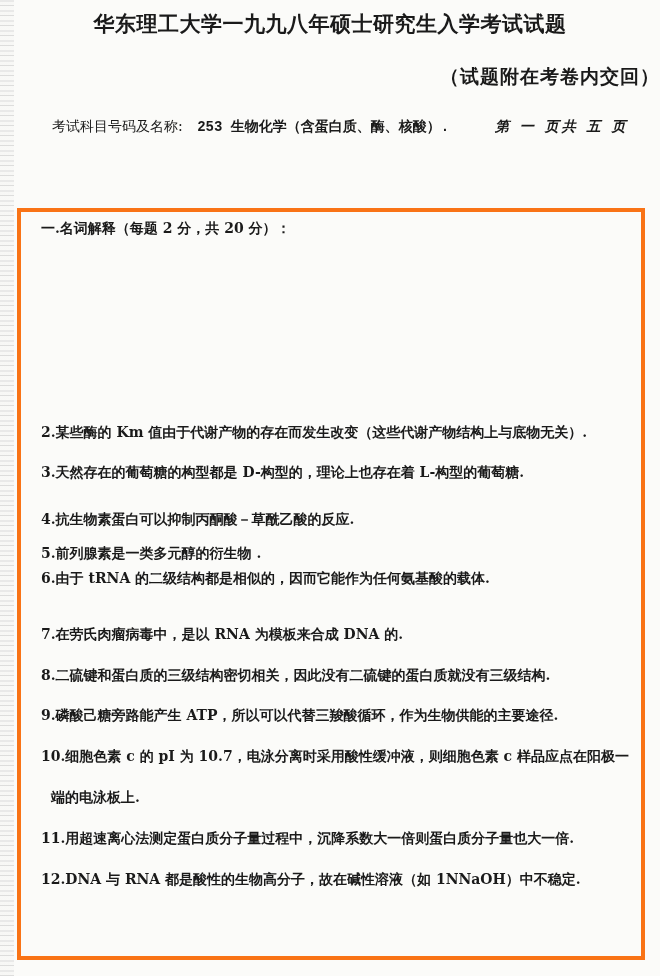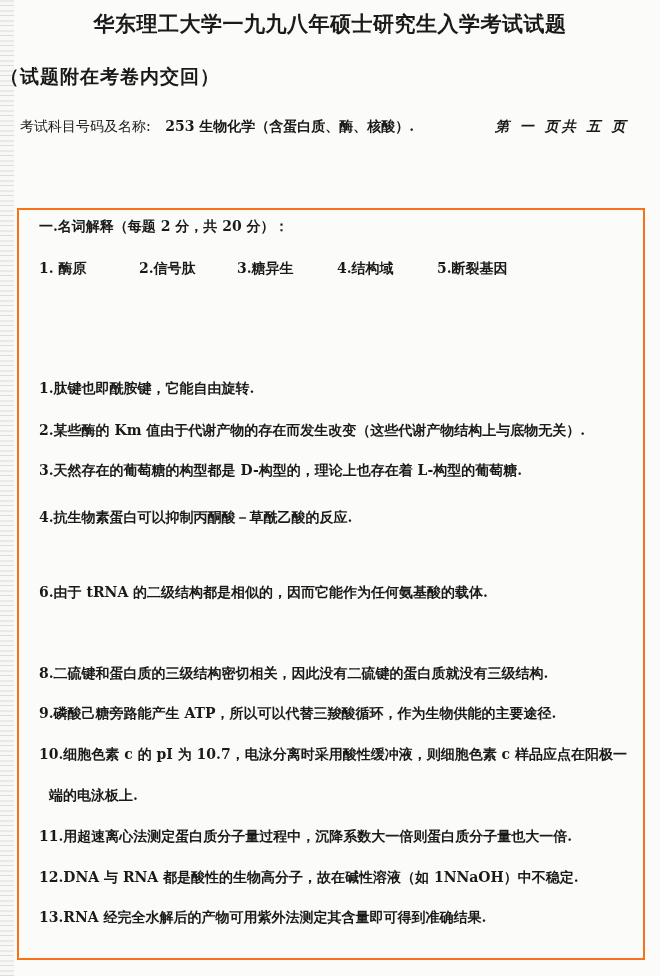--- a/index.html
+++ b/index.html
@@ -16,34 +16,34 @@
     opacity: 0.6;
   }
   .title {
     position: absolute; left: 0; width: 660px; top: 10px;
     text-align: center; font-size: 21px; font-weight: bold;
     font-family: "DejaVu Sans", "Liberation Sans", sans-serif;
     letter-spacing: 0.5px;
   }
   .subtitle {
     position: absolute; left: 0; width: 660px; top: 64px;
-    text-align: left; font-size: 19px; font-weight: bold;
+    text-align: right; font-size: 19px; font-weight: bold;
     font-family: "DejaVu Sans", "Liberation Sans", sans-serif;
     letter-spacing: 1px;
   }
   .meta {
     position: absolute; left: 20px; top: 118px; width: 620px;
     font-size: 14px; white-space: nowrap;
   }
-  .meta .subject-label { margin-right: 10px; }
-  .meta .subject-value { font-weight: bold; }
+  .meta .subject-label { margin-right: 10px; margin-left: 32px; }
+  .meta .subject-value { font-weight: bold; font-family: Liberation Mono, monospace; }
   .meta .page-info { position: absolute; left: 475px; top: 0; font-weight: bold; letter-spacing: 3px; font-style: italic; }
   .box {
     position: absolute; left: 17px; top: 208px; width: 628px; height: 752px;
-    border: 2px solid #f97316;
+    border: 4px solid #f97316;
     box-sizing: border-box;
   }
   .line {
     position: absolute; left: 20px; font-size: 14px; white-space: nowrap;
     font-weight: bold;
   }
   .terms { position: absolute; left: 20px; font-size: 14px; font-weight: bold; white-space: nowrap; }
   .terms span { position: absolute; top: 0; }
 </style>
 </head>
@@ -56,34 +56,27 @@
 
 <div class="meta">
   <span class="subject-label">考试科目号码及名称:</span>
   <span class="subject-value">253 生物化学（含蛋白质、酶、核酸）.</span>
   <span class="page-info">第 一 页共 五 页</span>
 </div>
 
 <div class="box">
   <div class="line" style="top:8px">一.名词解释（每题 2 分，共 20 分）：</div>
 
-  <div class="terms" style="top:50px;width:590px;height:20px">
-    <span style="left:0">1. 酶原</span>
-    <span style="left:100px">2.信号肽</span>
-    <span style="left:198px">3.糖异生</span>
-    <span style="left:298px">4.结构域</span>
-    <span style="left:398px">5.断裂基因</span>
-  </div>
 
 
-  <div class="line" style="top:170px">1.肽键也即酰胺键，它能自由旋转.</div>
   <div class="line" style="top:212px">2.某些酶的 Km 值由于代谢产物的存在而发生改变（这些代谢产物结构上与底物无关）.</div>
   <div class="line" style="top:252px">3.天然存在的葡萄糖的构型都是 D-构型的，理论上也存在着 L-构型的葡萄糖.</div>
   <div class="line" style="top:299px">4.抗生物素蛋白可以抑制丙酮酸－草酰乙酸的反应.</div>
-  <div class="line" style="top:374px">6.由于 tRNA 的二级结构都是相似的，因而它能作为任何氨基酸的载体.</div>
+  <div class="line" style="top:333px">5.前列腺素是一类多元醇的衍生物 .</div>
+  <div class="line" style="top:358px">6.由于 tRNA 的二级结构都是相似的，因而它能作为任何氨基酸的载体.</div>
+  <div class="line" style="top:414px">7.在劳氏肉瘤病毒中，是以 RNA 为模板来合成 DNA 的.</div>
   <div class="line" style="top:455px">8.二硫键和蛋白质的三级结构密切相关，因此没有二硫键的蛋白质就没有三级结构.</div>
   <div class="line" style="top:495px">9.磷酸己糖旁路能产生 ATP，所以可以代替三羧酸循环，作为生物供能的主要途径.</div>
   <div class="line" style="top:536px">10.细胞色素 c 的 pI 为 10.7，电泳分离时采用酸性缓冲液，则细胞色素 c 样品应点在阳极一</div>
   <div class="line" style="top:577px;left:30px">端的电泳板上.</div>
   <div class="line" style="top:618px">11.用超速离心法测定蛋白质分子量过程中，沉降系数大一倍则蛋白质分子量也大一倍.</div>
   <div class="line" style="top:659px">12.DNA 与 RNA 都是酸性的生物高分子，故在碱性溶液（如 1NNaOH）中不稳定.</div>
-  <div class="line" style="top:699px">13.RNA 经完全水解后的产物可用紫外法测定其含量即可得到准确结果.</div>
 </div>
 
 </body></html>

